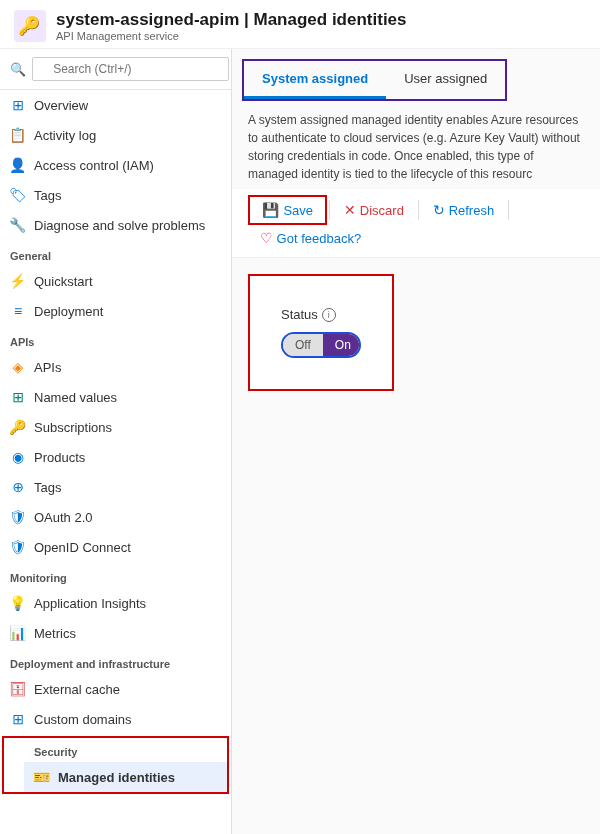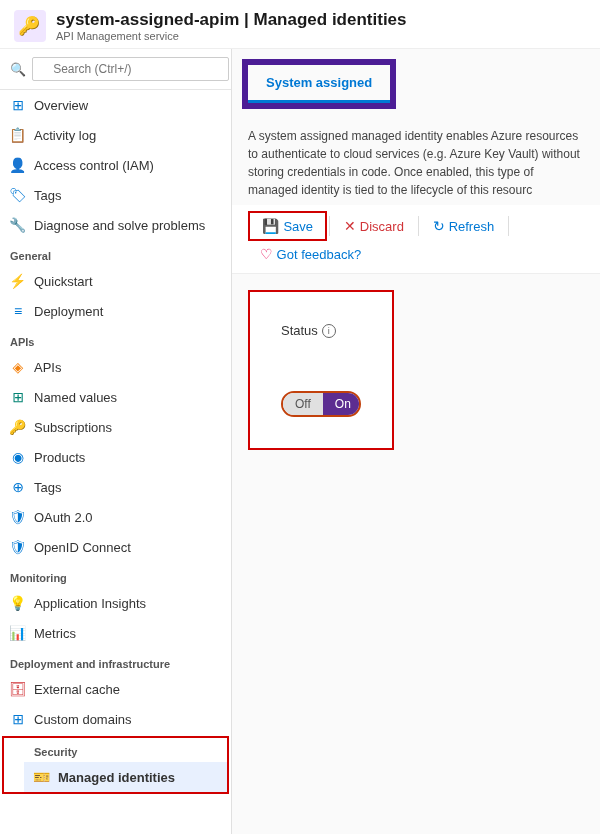--- a/index.html
+++ b/index.html
@@ -171,23 +171,26 @@
         <span class="nav-icon icon-red">🎫</span>
         <span>Managed identities</span>
       </div>
     </div>
 
   </div>
 
   <div class="content">
 
     
-    <div style="border: 6px solid #4c1d95; display:inline-flex; margin: 10px 10px 8px 10px;">
+    <div style="border: 2px solid #4c1d95; display:inline-flex; margin: 10px 10px 0 10px;">
       <div class="tab active" style="border:none; border-bottom: 3px solid #0078d4; font-weight:600;">
         <span>System assigned</span>
+      </div>
+      <div class="tab" style="border:none;">
+        <span>User assigned</span>
       </div>
     </div>
 
     
     <div class="description">A system assigned managed identity enables Azure resources to authenticate to cloud services (e.g. Azure Key Vault) without storing credentials in code. Once enabled, this type of managed identity is tied to the lifecycle of this resourc</div>
 
     
     <div class="toolbar">
       <div style="border: 2px solid #d00000; display:flex; align-items:center;">
         <button class="toolbar-btn">
@@ -212,21 +215,21 @@
       </button>
     </div>
 
     
     <div style="border: 2px solid #d00000; margin:16px; background:#fff; padding:31px; max-width:200px; display:inline-block;">
       <div class="status-label">
         <span>Status</span>
         <span class="info-icon">i</span>
       </div>
       <div class="toggle-wrap">
-        <div class="toggle" style="border: 2px solid #c2410c; border-radius:20px; overflow:hidden; display:flex;margin-top:43px;">
+        <div class="toggle" style="border: 2px solid #1d4ed8; border-radius:20px; overflow:hidden; display:flex;">
           <span class="toggle-off" style="background:#e0e0e0; padding:4px 12px; font-size:12px; color:#555; cursor:pointer;">Off</span>
           <span class="toggle-on" style="background:#5c2d91; padding:4px 12px; font-size:12px; color:#fff; cursor:pointer; border-radius:0 16px 16px 0;">On</span>
         </div>
       </div>
     </div>
 
   </div>
 </div>
 
 </body></html>

